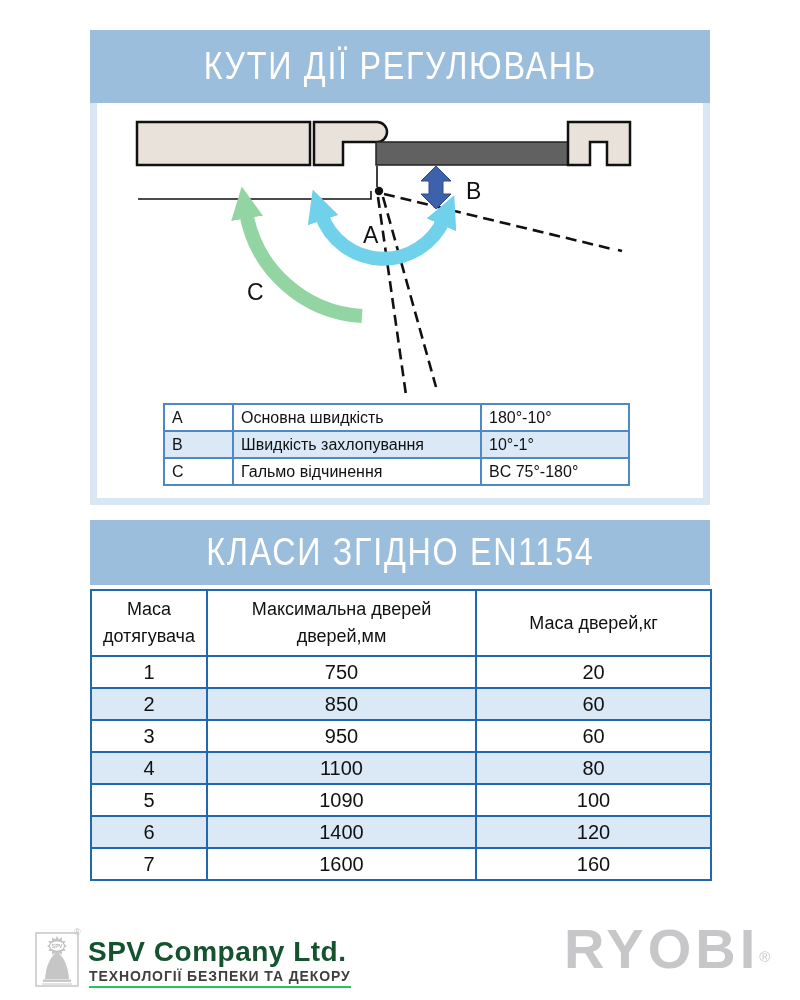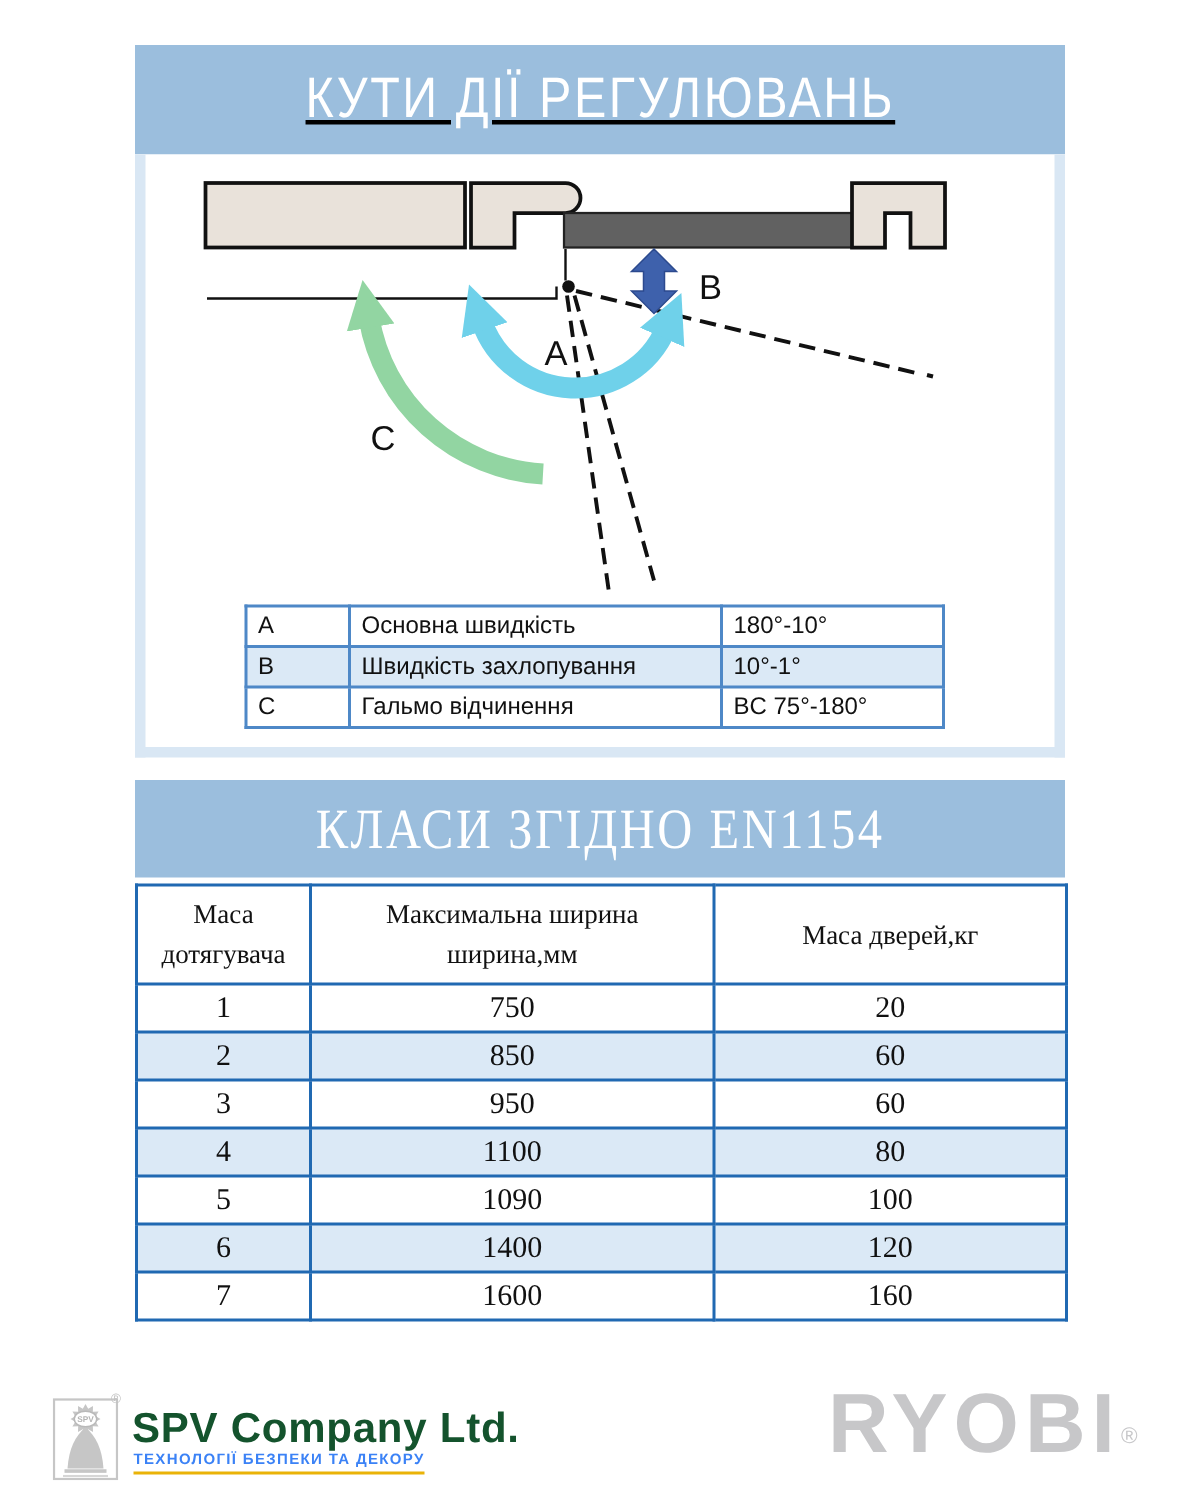--- a/index.html
+++ b/index.html
@@ -1,22 +1,22 @@
 <!DOCTYPE html>
 <html><head>
 <meta charset="utf-8">
 <style>
   html,body{margin:0;padding:0;}
   body{
     width:800px;height:1000px;position:relative;background:#ffffff;
     font-family:"Liberation Sans", sans-serif;overflow:hidden;
   }
   .panel{position:absolute;left:90px;width:620px;}
-  .panel-1{top:30px;height:475px;text-decoration:underline;}
-  .panel-2{top:520px;font-family:Liberation Serif, serif;}
+  .panel-1{top:30px;height:475px;}
+  .panel-2{top:520px;}
   .band{
     background:#9bbedd;color:#ffffff;display:flex;align-items:center;justify-content:center;
   }
   .panel-1 .band{height:73px;}
   .panel-2 .band{height:65px;}
   .band span{
     font-size:38px;letter-spacing:2px;white-space:nowrap;
     transform:scaleX(0.85);display:inline-block;font-weight:400;
   }
   .panel-body{
@@ -54,26 +54,26 @@
 
   
   .footer{position:absolute;left:0;top:910px;width:800px;height:90px;}
   .spv-logo{position:absolute;left:35px;top:22px;}
   .spv-reg{position:absolute;left:74px;top:17px;font-size:9px;color:#c2c2c2;}
   .spv-name{
     position:absolute;left:88px;top:26px;font-size:28px;font-weight:600;
     color:#14532d;letter-spacing:0.5px;white-space:nowrap;
   }
   .spv-tagline{
-    position:absolute;left:89px;top:58px;font-size:10px;font-weight:600;
-    color:#3b82f6;letter-spacing:0.9px;border-bottom:2px solid #eab308;
+    position:absolute;left:89px;top:58px;font-size:14px;font-weight:600;
+    color:#404040;letter-spacing:0.9px;border-bottom:2px solid #22c55e;
     padding-bottom:2px;white-space:nowrap;
   }
   .ryobi{
-    position:absolute;left:552px;top:8px;font-size:56px;font-weight:800;
+    position:absolute;left:564px;top:8px;font-size:56px;font-weight:800;
     color:#c7c7c9;letter-spacing:4px;white-space:nowrap;line-height:1.1;
   }
   .ryobi-reg{font-size:15px;font-weight:400;letter-spacing:0;vertical-align:6px;color:#c7c7c9;}
 </style>
 </head>
 <body>
 
 <div>
 
   <section class="panel panel-1">
@@ -151,21 +151,21 @@
 
     <table class="classes">
       <colgroup>
           <col class="k1">
           <col class="k2">
           <col class="k3">
         </colgroup>
       <thead>
         <tr>
           <th>Маса дотягувача</th>
-          <th>Максимальна ширина ширина,мм</th>
+          <th>Максимальна дверей дверей,мм</th>
           <th>Маса дверей,кг</th>
         </tr>
       </thead>
       <tbody>
         <tr>
           <td>1</td>
           <td>750</td>
           <td>20</td>
         </tr>
         <tr class="alt">

